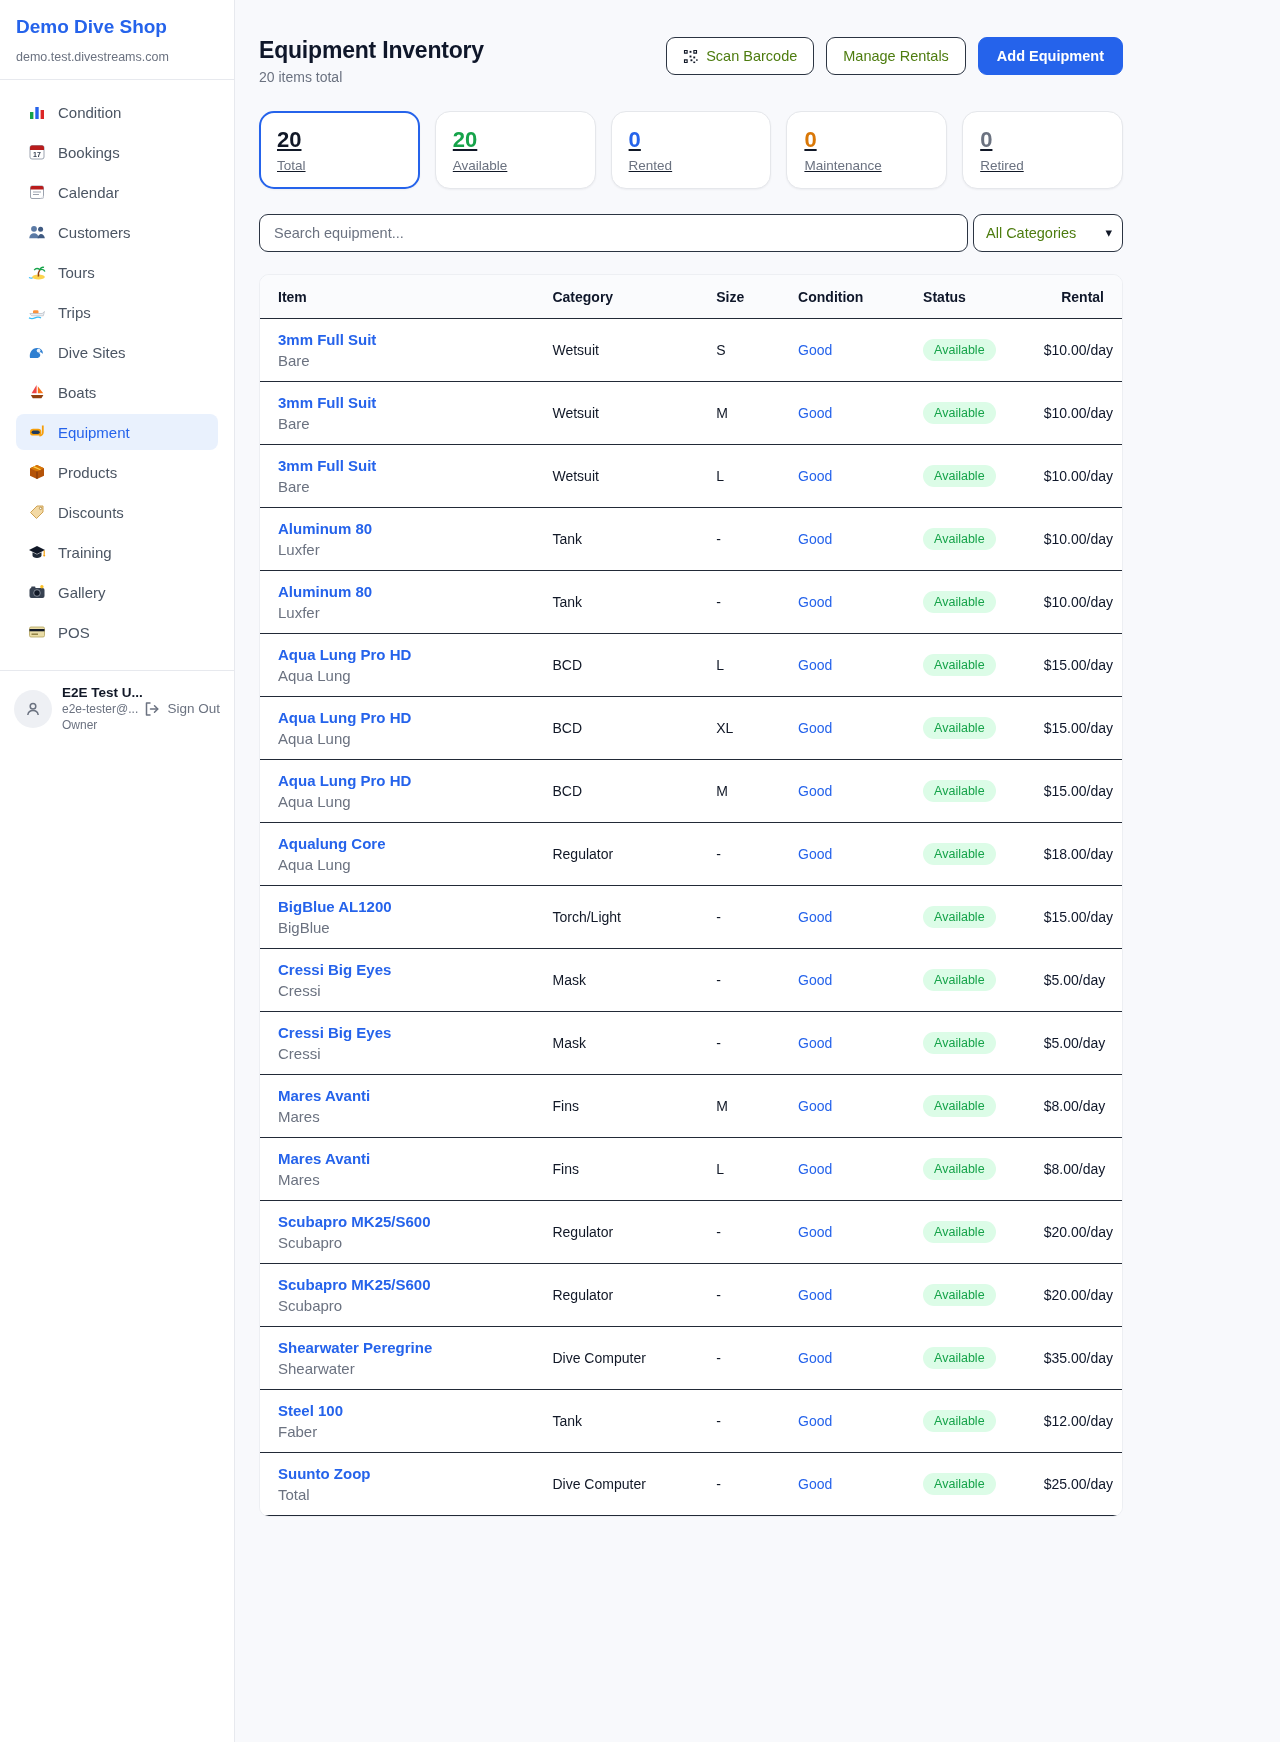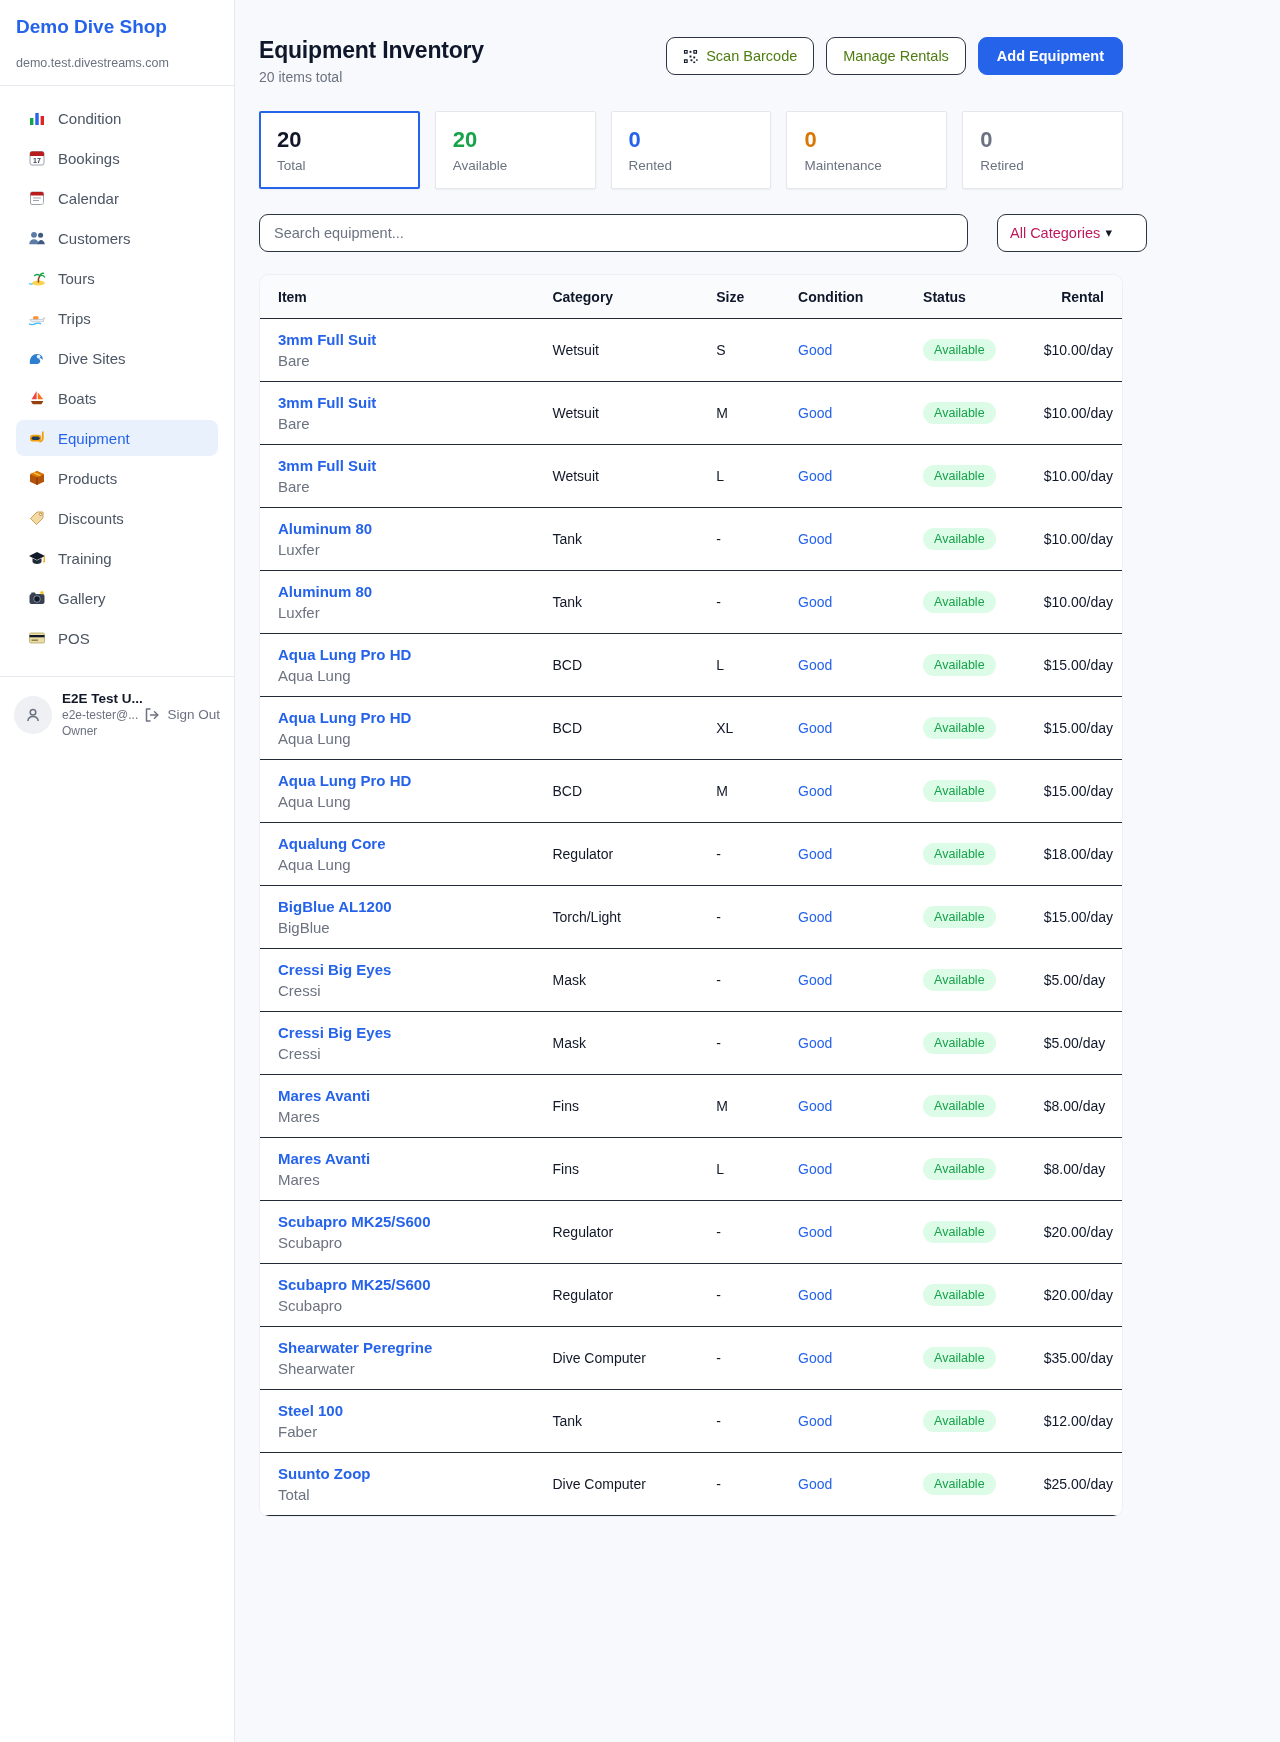--- a/index.html
+++ b/index.html
@@ -9,21 +9,21 @@
     background:#f8f9fc;
     color:#111827;
   }
   
   .sidebar {
     position:absolute; left:0; top:0; bottom:0; width:235px;
     background:#ffffff; border-right:1px solid #e7e9ee;
   }
   .sidebar-header { padding:16px 16px 15px; border-bottom:1px solid #e7e9ee; }
   .brand-name { color:#2563eb; font-size:19px; font-weight:bold; }
-  .brand-domain { font-size:12.5px; color:#6b7280; margin-top:18px; }
+  .brand-domain { font-size:12.5px; color:#6b7280; margin-top:12px; }
   .nav { list-style:none; padding:14px 16px 6px; }
   .nav li {
     display:flex; align-items:center; gap:12px;
     padding:9px 12px; margin-bottom:4px;
     border-radius:8px; color:#4b5563; font-size:15px;
     cursor:pointer;
   }
   .nav li.active { background:#e9f1fd; color:#2563eb; font-weight:500; }
   .icon { width:18px; height:18px; display:inline-flex; flex:0 0 18px; }
   .icon svg { width:18px; height:18px; }
@@ -52,22 +52,22 @@
   .btn {
     font-family:"Liberation Sans", sans-serif;
     font-size:14.5px; border-radius:9px; padding:10px 16px;
     display:inline-flex; align-items:center; gap:8px; cursor:pointer;
   }
   .btn-outline { background:#ffffff; border:1px solid #2b3442; color:#4d7c0f; }
   .btn-primary { background:#2563eb; border:1px solid #2563eb; color:#ffffff; font-weight:600; padding:10px 18px; }
   
   .stats { display:grid; grid-template-columns:repeat(5,1fr); gap:15px; margin-top:26px; }
   .stat-card {
-    background:#ffffff; border:1px solid #e5e7eb; border-radius:2px;
-    padding:15px 17px; box-shadow:0 1px 2px rgba(16,24,40,.05); cursor:pointer;
+    background:#ffffff; border:1px solid #e5e7eb; border-radius:15px;
+    padding:15px 17px; box-shadow:0 1px 2px rgba(16,24,40,.05); cursor:pointer;text-decoration:underline;
   }
   .stat-card.active { border:2px solid #2563eb; padding:14px 16px; }
   .stat-value { font-size:22px; font-weight:bold; }
   .stat-label { font-size:13.5px; color:#6b7280; margin-top:5px; }
   
   .filters { display:flex; gap:5px; margin-top:25px; }
   .search-input {
     flex:1; height:38px; background:#ffffff;
     border:1px solid #2b3442; border-radius:9px;
     padding:0 14px; font-size:14.5px; color:#111827;
@@ -75,23 +75,23 @@
   }
   .search-input::placeholder { color:#6b7280; }
   .select-wrap { position:relative; width:150px; }
   .select-wrap::after {
     content:"▾"; position:absolute; right:11px; top:50%;
     transform:translateY(-52%); color:#111827; font-size:13px; pointer-events:none;
   }
   .category-select {
     width:100%; height:38px; background:#ffffff;
     border:1px solid #2b3442; border-radius:9px;
-    padding:0 26px 0 12px; font-size:14.5px; color:#be185d;
+    padding:0 26px 0 12px; font-size:14.5px; color:#4d7c0f;
     appearance:none; -webkit-appearance:none;
-    font-family:"Liberation Sans", sans-serif; cursor:pointer;margin-left:24px;
+    font-family:"Liberation Sans", sans-serif; cursor:pointer;
   }
   
   .table-wrap {
     margin-top:22px; background:#fbfcfe; border:1px solid #edeff3;
     border-radius:10px; overflow:hidden;
   }
   table { width:100%; border-collapse:collapse; table-layout:fixed; }
   thead th {
     text-align:left; font-size:14px; font-weight:bold; color:#0f172a;
     padding:14px 8px 13px; background:#fafbfd; border-bottom:1px solid #222a37;

